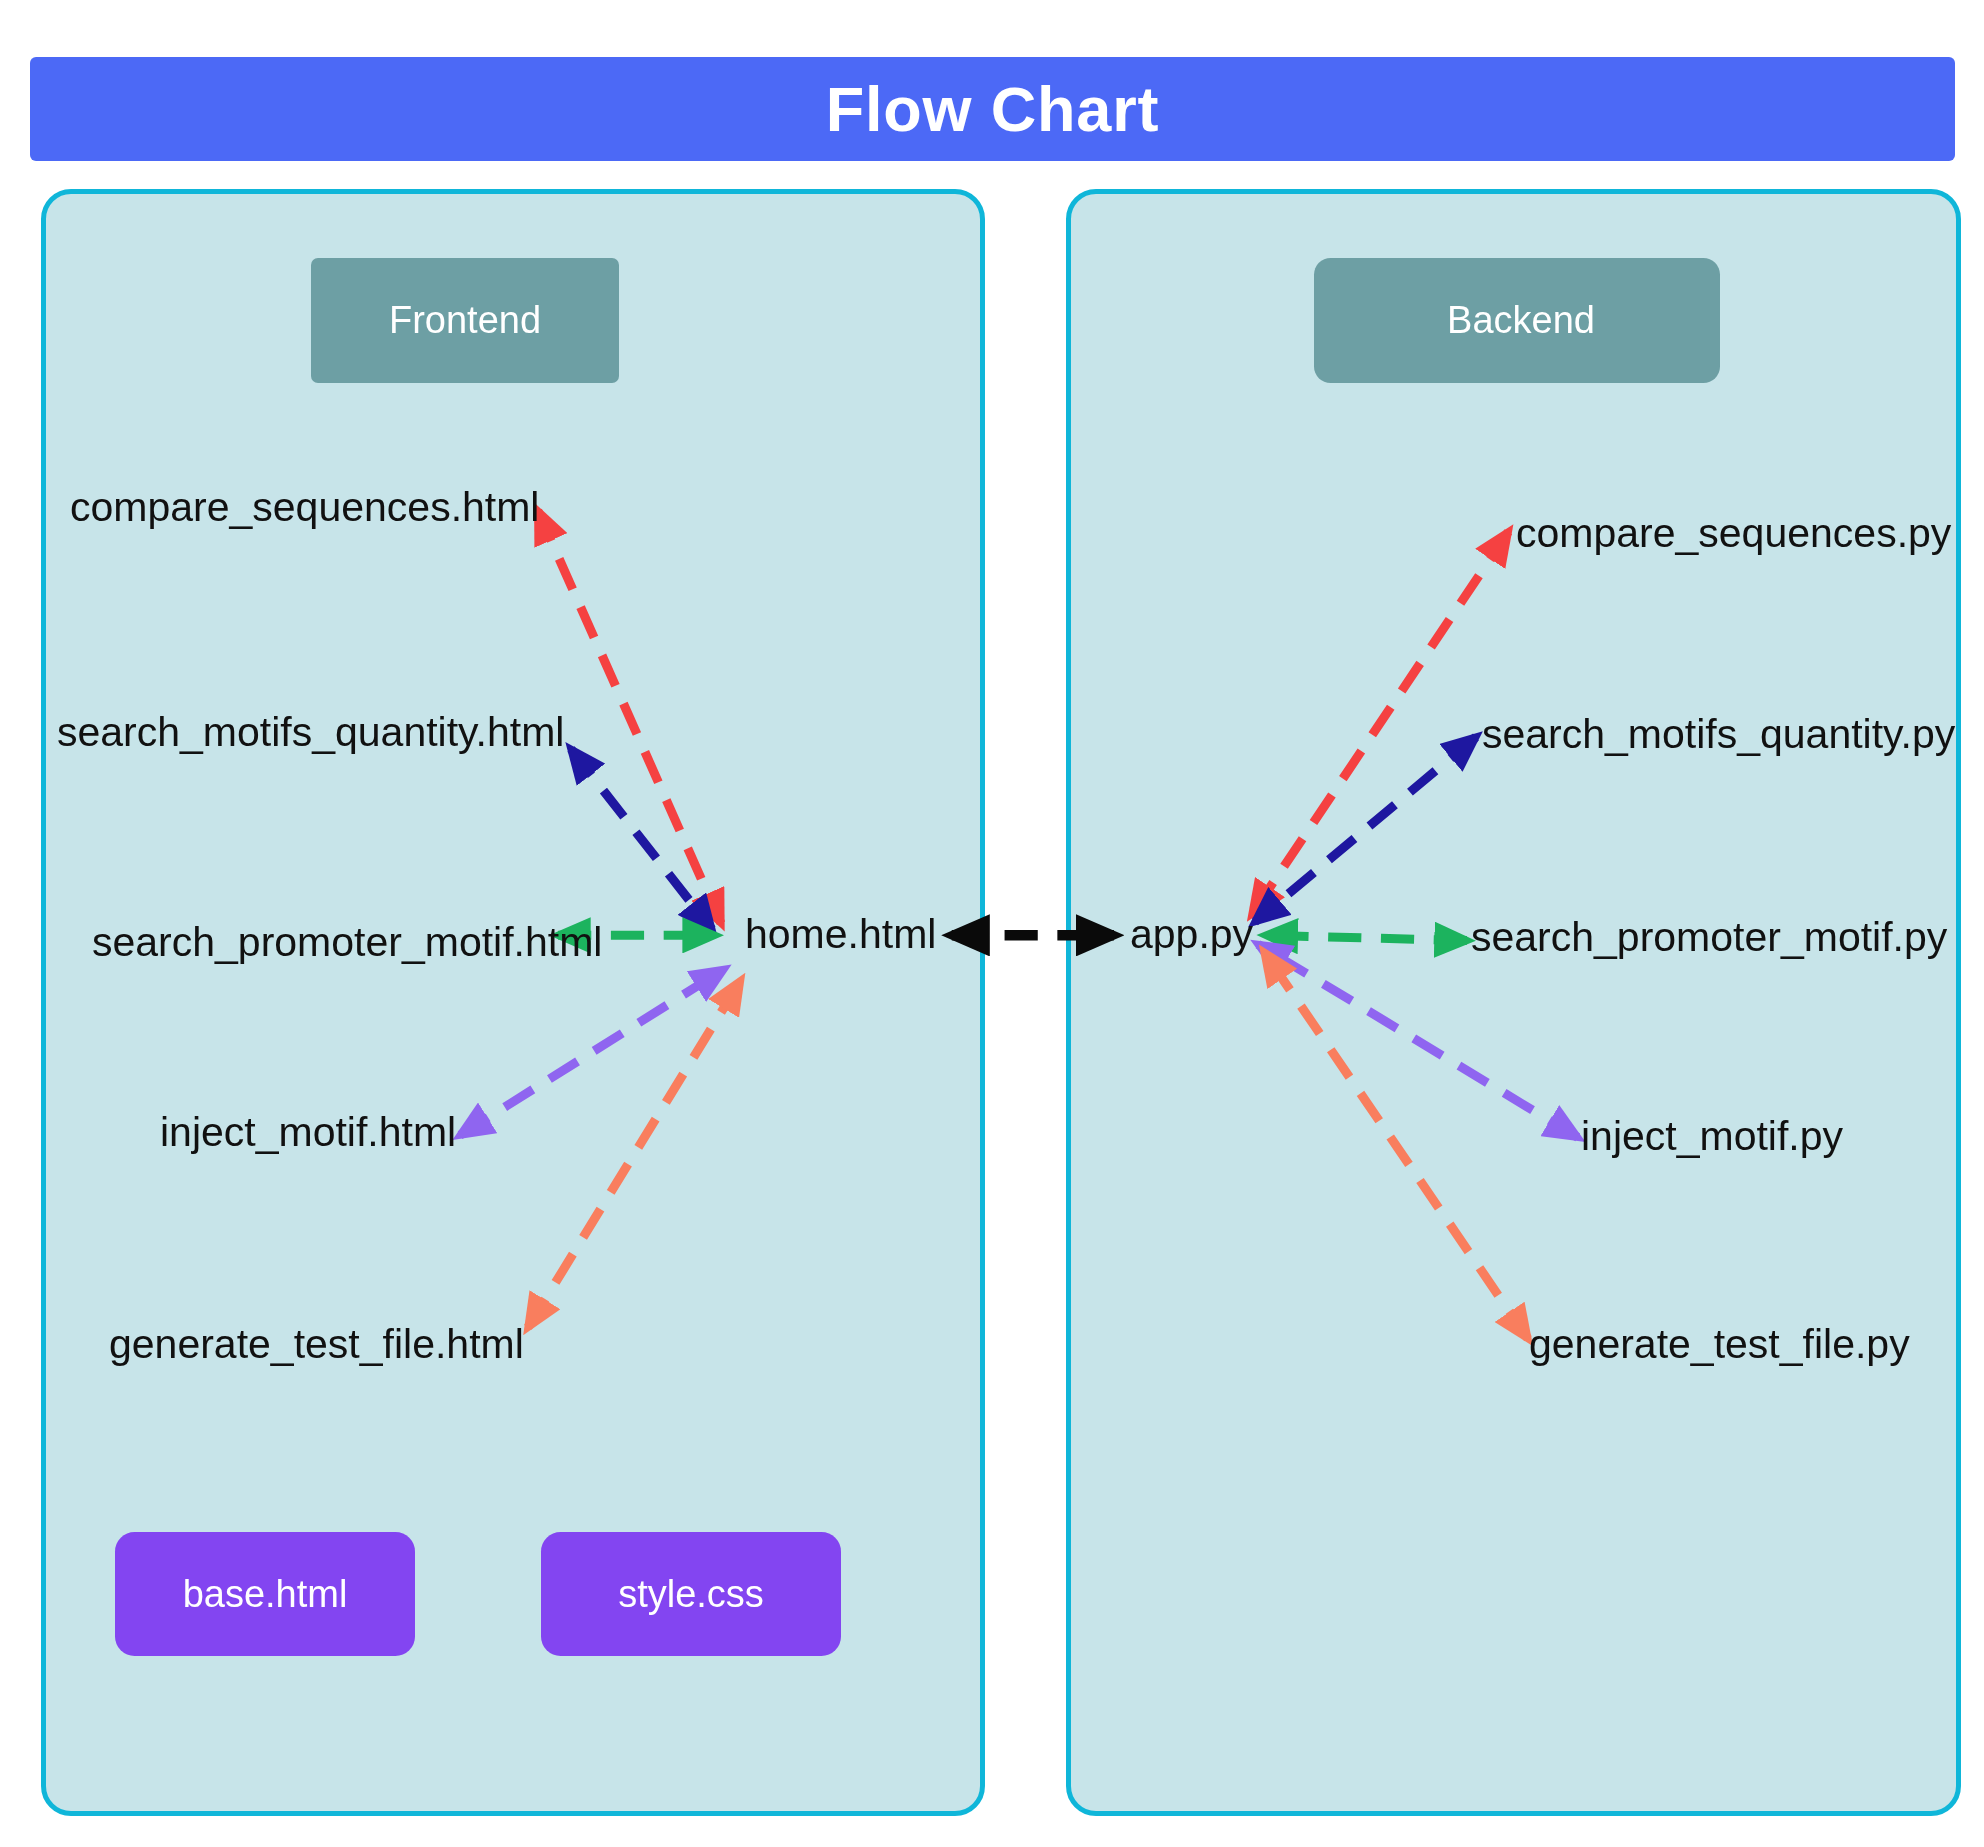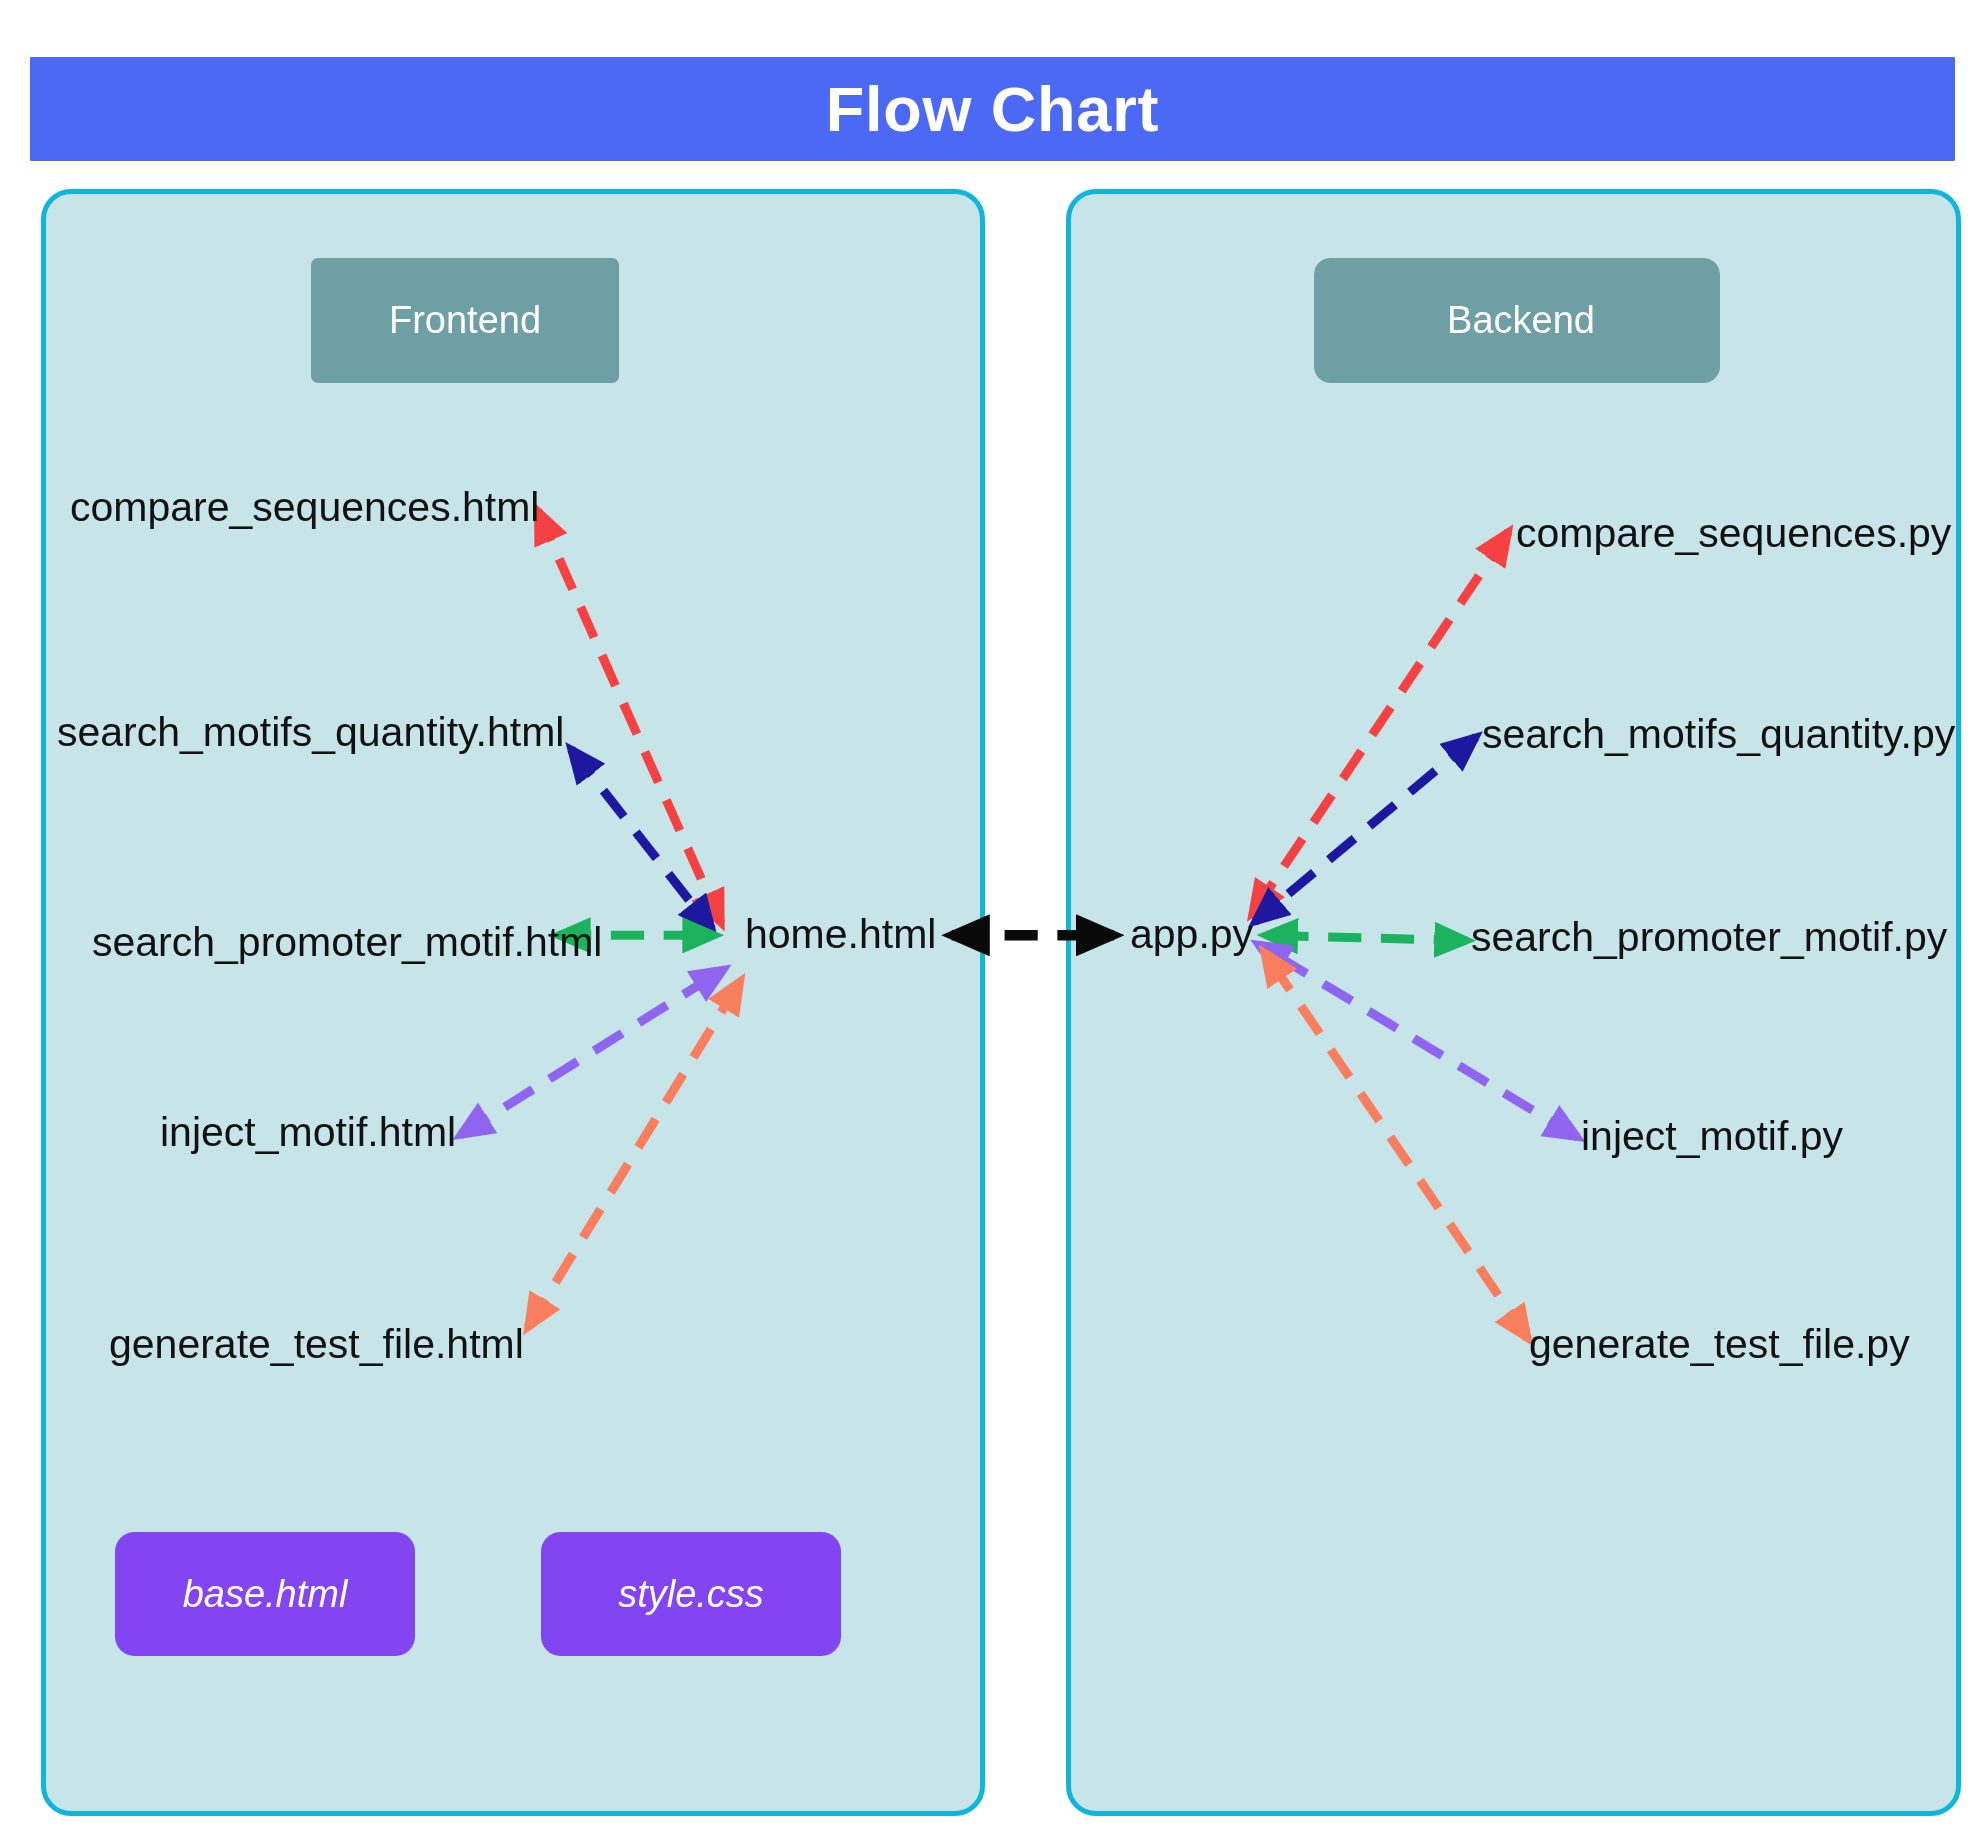--- a/index.html
+++ b/index.html
@@ -8,21 +8,21 @@
     width: 1985px;
     height: 1848px;
     background: #ffffff;
     font-family: "Liberation Sans", sans-serif;
     overflow: hidden;
   }
   .title-bar {
     position: absolute;
     left: 30px; top: 57px;
     width: 1925px; height: 104px;
-    border-radius: 1px;
+    border-radius: 6px;
     display: flex; align-items: center; justify-content: center;
     color: #ffffff;
     font-size: 63px;
     font-weight: bold;
     letter-spacing: 0.8px;
   }
   .panel {
     position: absolute;
     top: 189px;
     height: 1627px;
@@ -50,21 +50,20 @@
     white-space: nowrap;
     line-height: 1;
   }
   .file-box {
     position: absolute;
     top: 1532px; height: 124px; width: 300px;
     border-radius: 19.6px;
     display: flex; align-items: center; justify-content: center;
     color: #ffffff;
     font-size: 38px;
-    font-style: italic;
   }
   .file-box-base  { left: 115px; }
   .file-box-style { left: 541px; }
   #edges {
     position: absolute;
     left: 0; top: 0;
     width: 1985px; height: 1848px;
     pointer-events: none;
   }
 </style>

